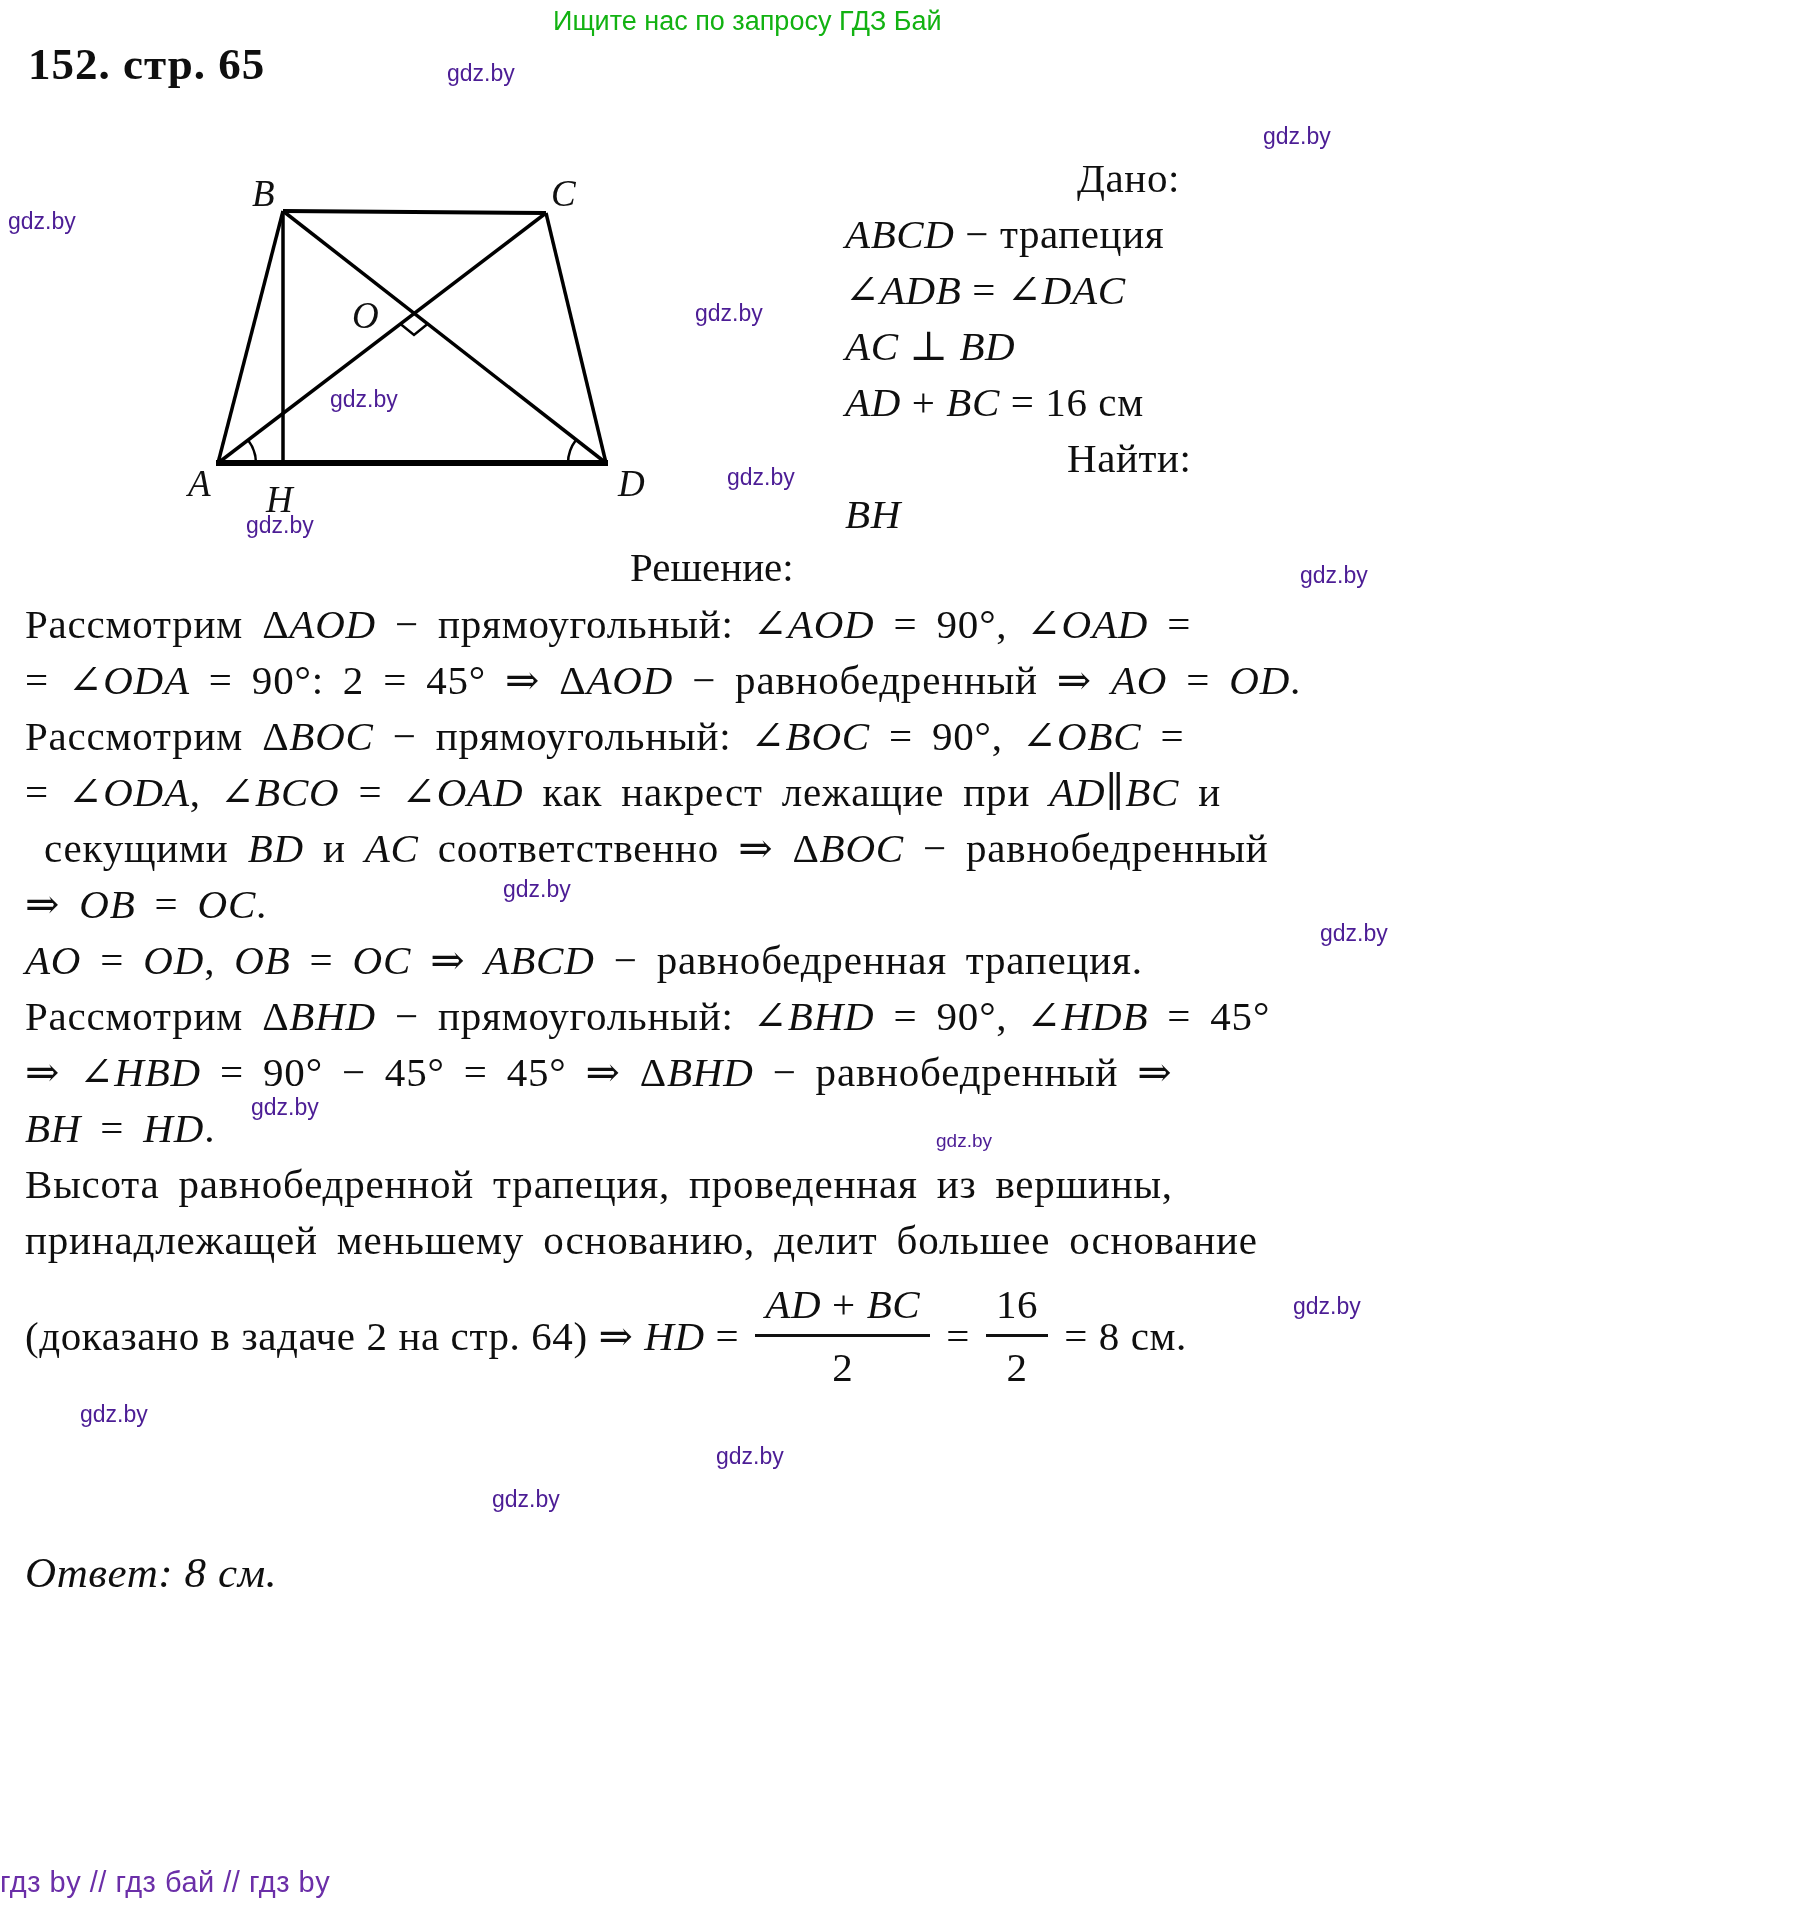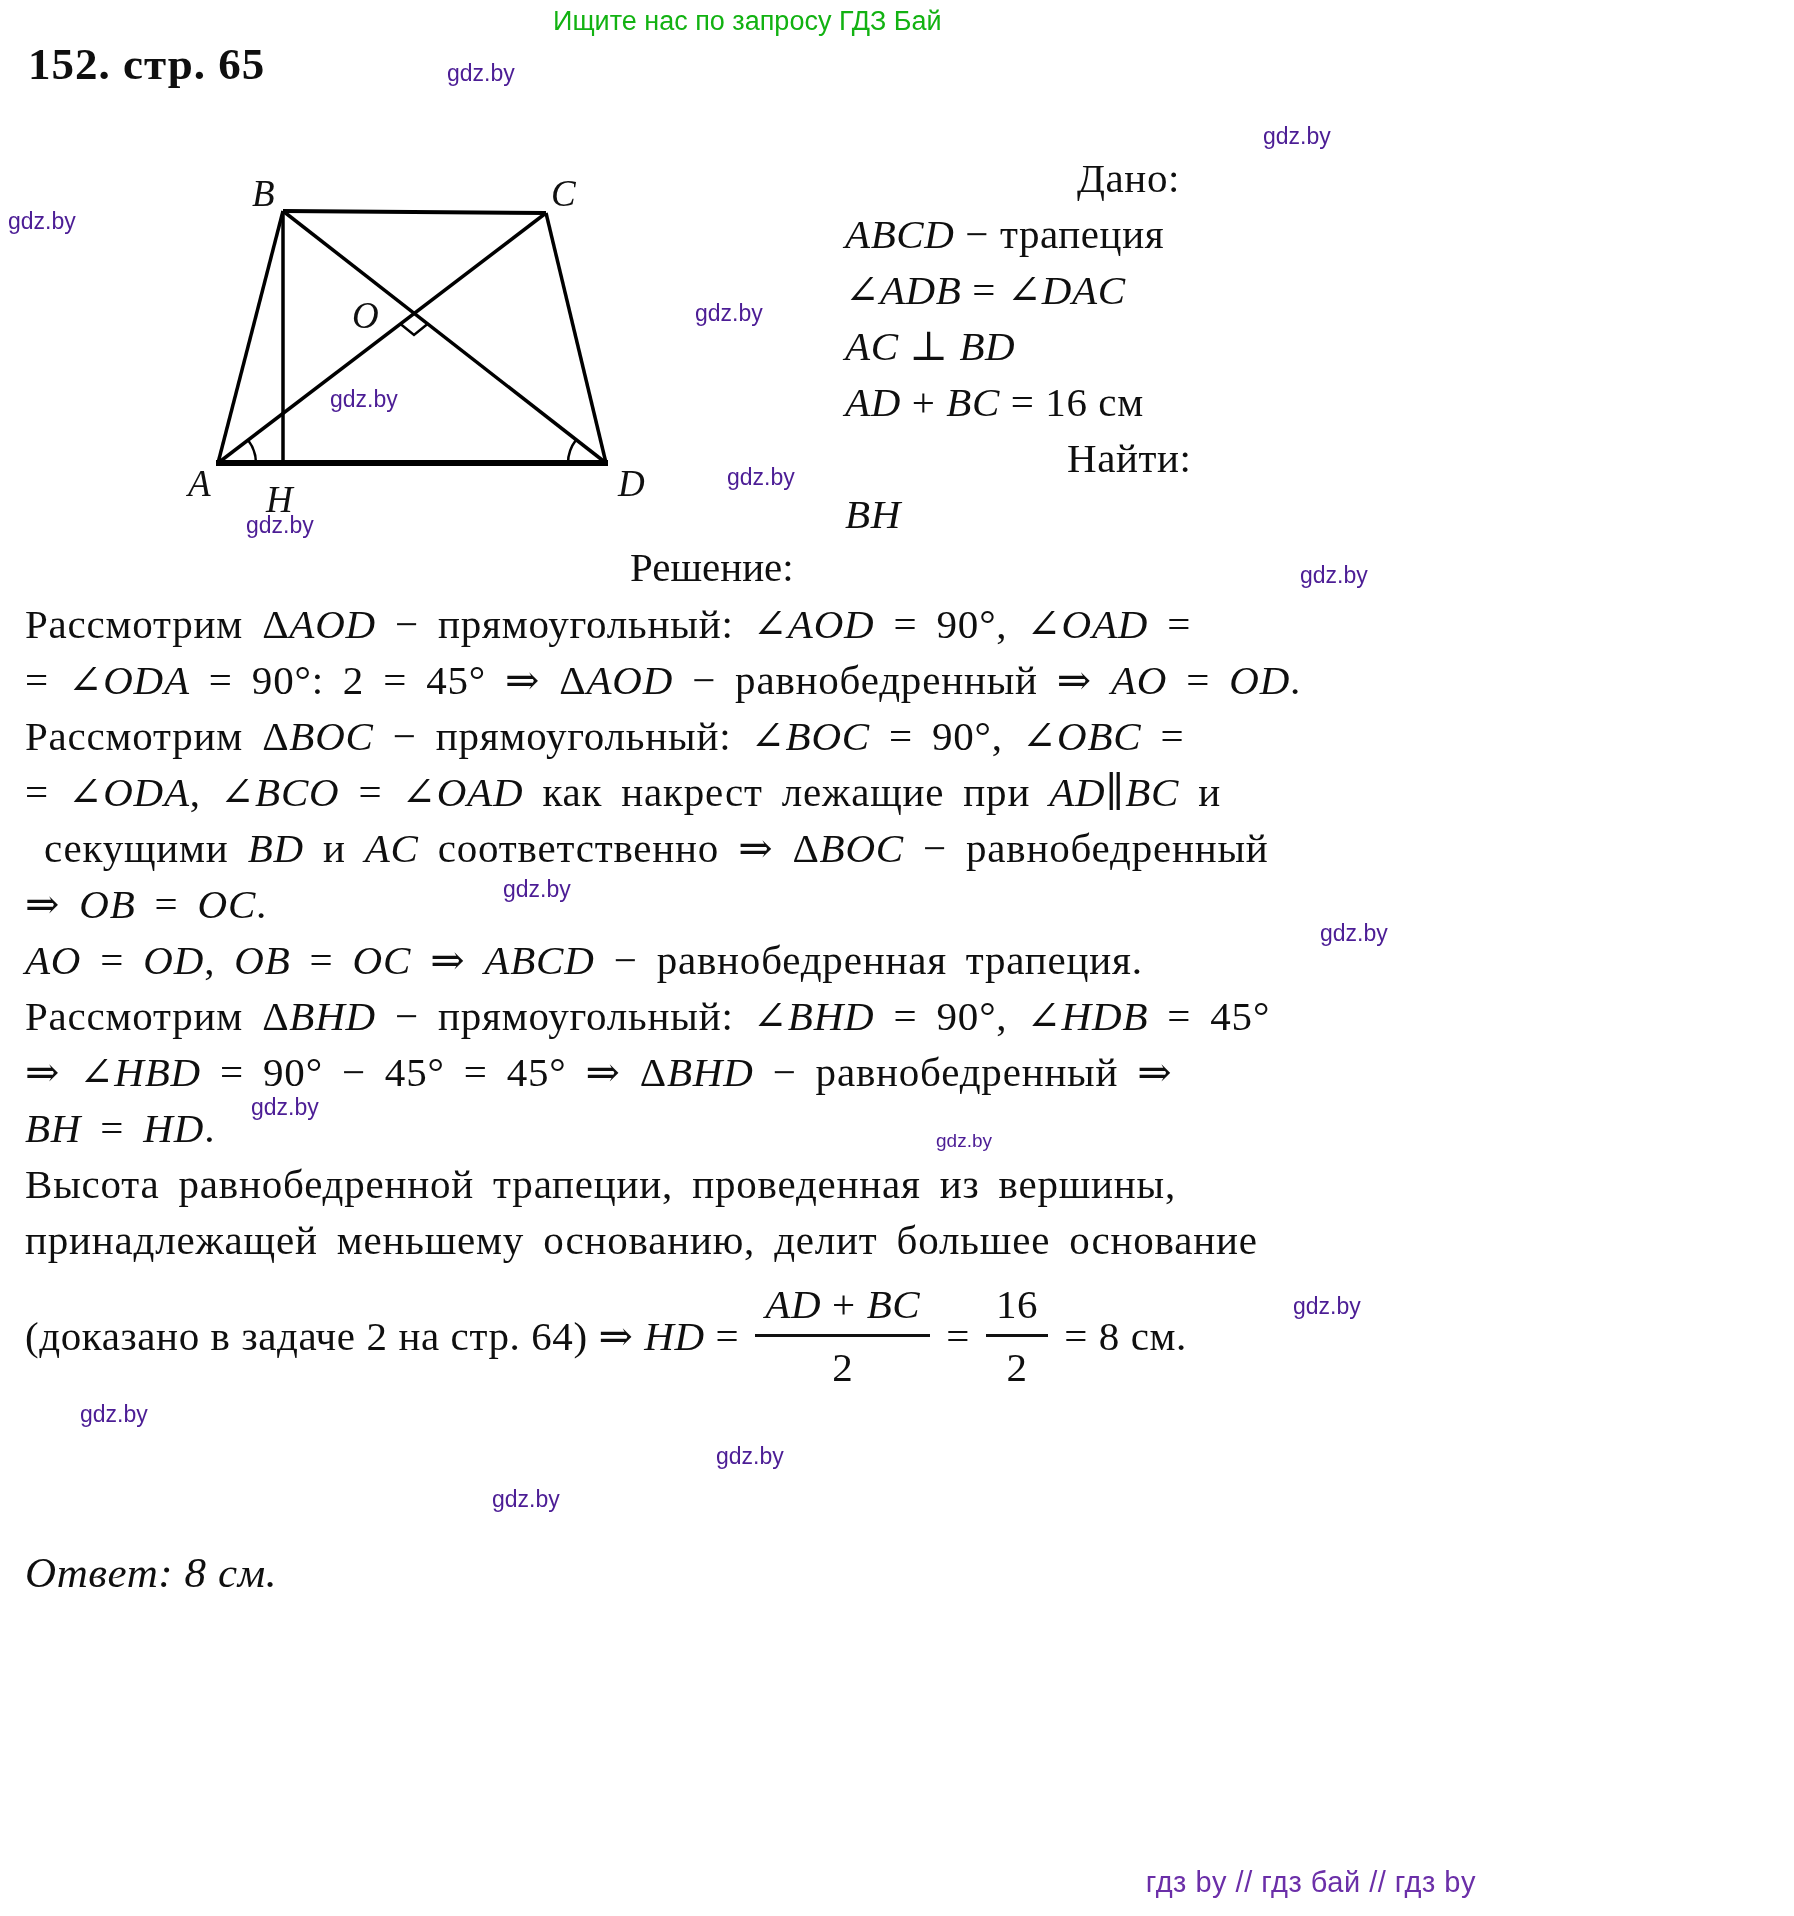--- a/index.html
+++ b/index.html
@@ -47,21 +47,21 @@
     white-space:nowrap; letter-spacing:0.6px;
   }
   .frac { display:inline-flex; flex-direction:column; align-items:center; }
   .frac .num { padding:0 10px 6px; border-bottom:3px solid #111; }
   .frac .den { padding-top:6px; }
   .answer {
     position:absolute; left:25px; top:1548px;
     font-size:43px; font-style:italic; letter-spacing:0.6px;
   }
   .footer {
-    position:absolute; top:1866px; left:0; width:100%; text-align:right;
+    position:absolute; top:1866px; left:0; width:100%; text-align:left;
     font-family:"Liberation Sans","DejaVu Sans",sans-serif;
     font-size:29px; color:var(--purple,#6b2fa8); letter-spacing:0.5px;
   }
 </style>
 </head>
 <body>
 
 <div class="page">
 
   <div class="promo">Ищите нас по запросу ГДЗ Бай</div>
@@ -124,21 +124,21 @@
     <div class="sol-line mathline">Рассмотрим Δ<i>AOD</i> − прямоугольный: ∠<i>AOD</i> = 90°, ∠<i>OAD</i> =</div>
     <div class="sol-line mathline">= ∠<i>ODA</i> = 90°: 2 = 45° ⇒ Δ<i>AOD</i> − равнобедренный ⇒ <i>AO</i> = <i>OD</i>.</div>
     <div class="sol-line mathline">Рассмотрим Δ<i>BOC</i> − прямоугольный: ∠<i>BOC</i> = 90°, ∠<i>OBC</i> =</div>
     <div class="sol-line mathline">= ∠<i>ODA</i>, ∠<i>BCO</i> = ∠<i>OAD</i> как накрест лежащие при <i>AD</i>∥<i>BC</i> и</div>
     <div class="sol-line mathline">&nbsp;секущими <i>BD</i> и <i>AC</i> соответственно ⇒ Δ<i>BOC</i> − равнобедренный</div>
     <div class="sol-line mathline">⇒ <i>OB</i> = <i>OC</i>.</div>
     <div class="sol-line mathline"><i>AO</i> = <i>OD</i>, <i>OB</i> = <i>OC</i> ⇒ <i>ABCD</i> −  равнобедренная трапеция.</div>
     <div class="sol-line mathline">Рассмотрим Δ<i>BHD</i> − прямоугольный: ∠<i>BHD</i> = 90°, ∠<i>HDB</i> = 45°</div>
     <div class="sol-line mathline">⇒ ∠<i>HBD</i> = 90° − 45° = 45° ⇒ Δ<i>BHD</i> − равнобедренный ⇒</div>
     <div class="sol-line mathline"><i>BH</i> = <i>HD</i>.</div>
-    <div class="sol-line mathline">Высота равнобедренной трапеции, проведенная из вершины,</div>
+    <div class="sol-line mathline">Высота равнобедренной трапеция, проведенная из вершины,</div>
     <div class="sol-line mathline">принадлежащей меньшему основанию, делит большее основание</div>
 
     <div class="formula">
       <span class="mathline">(доказано в задаче 2 на стр. 64) ⇒ <i>HD</i> =</span>
       <span class="frac">
         <span class="num mathline"><i>AD</i> + <i>BC</i></span>
         <span class="den">2</span>
       </span>
       <span>=</span>
       <span class="frac">

